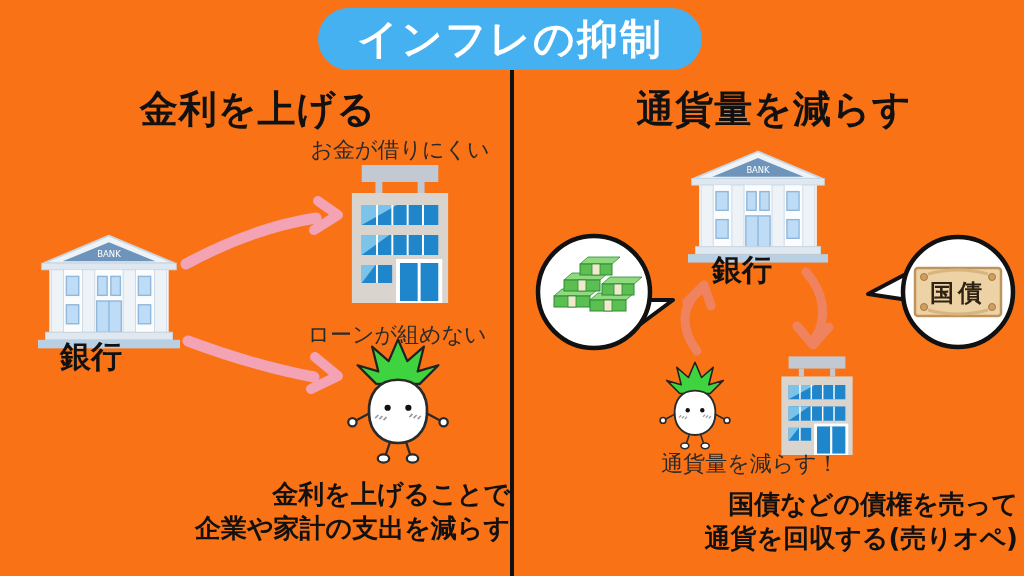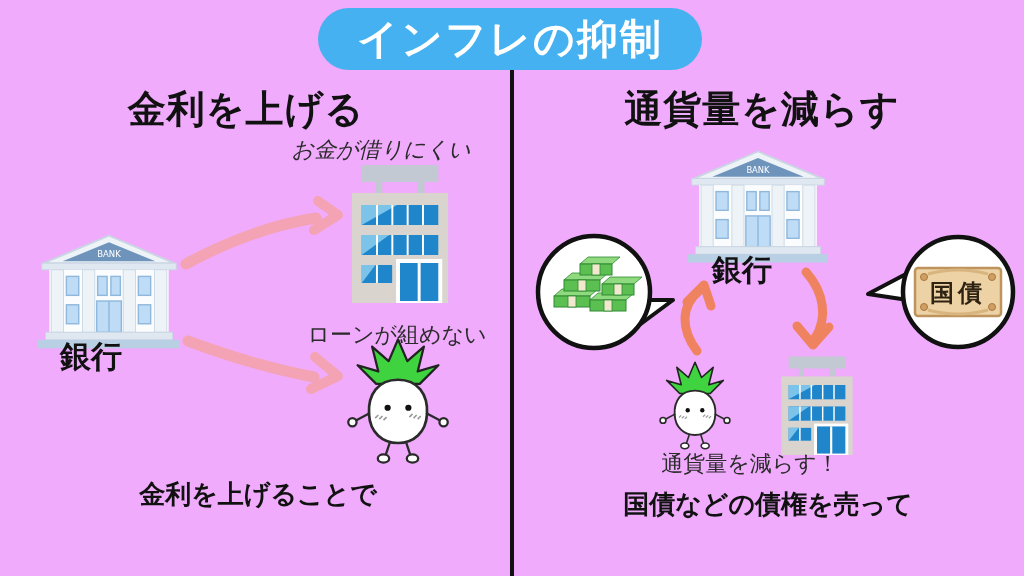--- a/index.html
+++ b/index.html
@@ -1,28 +1,28 @@
 <!DOCTYPE html>
 <html><head>
 <meta charset="utf-8">
 <style>
   html,body{margin:0;padding:0;background:#ffffff;}
-  .canvas{position:relative;width:1024px;height:576px;background:#f0abfc;overflow:hidden;
+  .canvas{position:relative;width:1024px;height:576px;background:#f97316;overflow:hidden;
           font-family:"DejaVu Sans","Liberation Sans",sans-serif;color:#111;}
   .abs{position:absolute;}
   .title-pill{left:318px;top:8px;width:384px;height:62px;background:#45b1f1;border-radius:32px;
               display:flex;align-items:center;justify-content:center;}
   .title-pill span{color:#fff;font-size:41px;font-weight:bold;letter-spacing:2px;}
   .divider{left:510px;top:70px;width:4px;height:506px;background:#111;}
-  .heading{font-size:38px;font-weight:bold;text-align:center;letter-spacing:1px;}
+  .heading{font-size:38px;font-weight:bold;text-align:center;letter-spacing:1px;padding-left:12px;}
   .left-heading{left:0;top:84px;width:492px;}
   .right-heading{left:512px;top:84px;width:500px;}
   .small-cap{font-size:22px;font-weight:400;color:#2b2b2b;text-align:center;white-space:nowrap;}
   .bank-label{font-size:31px;font-weight:bold;white-space:nowrap;}
-  .summary{font-size:26px;font-weight:bold;text-align:center;line-height:34px;white-space:nowrap;}
+  .summary{font-size:26px;font-weight:bold;text-align:right;line-height:34px;white-space:nowrap;}
   svg{display:block;}
   .overlay{left:0;top:0;pointer-events:none;}
 </style>
 </head>
 <body>
 
 <div class="canvas">
 
   <div class="abs title-pill">
     <span>インフレの抑制</span>
@@ -53,21 +53,21 @@
       <rect x="30" y="74" width="13" height="20"></rect>
         <rect x="106" y="74" width="13" height="20"></rect>
       <rect x="62" y="70" width="26" height="33"></rect>
     </g>
     <line x1="75" y1="70" x2="75" y2="103" stroke="#8fb8dc" stroke-width="1.5"></line>
     <rect x="8" y="103" width="134" height="8" fill="#dfe8f1" stroke="#c9d6e2"></rect>
     <rect x="0" y="111" width="150" height="9" fill="#b9cfe3"></rect>
   </svg>
   <div class="abs bank-label" style="left:60px;top:336px;width:100px;">銀行</div>
 
-  <div class="abs small-cap" style="left:281px;top:135px;width:200px;font-style:italic;">お金が借りにくい</div>
+  <div class="abs small-cap" style="left:300px;top:135px;width:200px;">お金が借りにくい</div>
 
   <svg class="abs" style="left:346px;top:163px;" width="108" height="140" viewBox="0 0 110 140" preserveAspectRatio="none">
     <rect x="16" y="2" width="78" height="17" fill="#c3c9d2"></rect>
     <rect x="30" y="19" width="7" height="11" fill="#c3c9d2"></rect>
       <rect x="73" y="19" width="7" height="11" fill="#c3c9d2"></rect>
     <rect x="6" y="30" width="98" height="110" fill="#d9d4ce"></rect>
     <g>
       <rect x="16" y="42" width="78" height="20" fill="#1f86cc"></rect>
       <polygon points="16,62 16,42 52,42" fill="#7cc3ea"></polygon>
       <g stroke="#ffffff" stroke-width="2">
@@ -118,20 +118,21 @@
         <circle cx="99" cy="83" r="4"></circle>
       <line x1="47" y1="103" x2="43" y2="115"></line>
         <line x1="63" y1="103" x2="67" y2="115"></line>
       <ellipse cx="41" cy="118" rx="5.5" ry="4"></ellipse>
         <ellipse cx="69" cy="118" rx="5.5" ry="4"></ellipse>
     </g>
   </svg>
 
   <div class="abs summary" style="left:6px;top:477px;width:504px;">
     <div>金利を上げることで</div>
+    <div>企業や家計の支出を減らす</div>
   </div>
 
   <svg class="abs" style="left:688px;top:148px;" width="140" height="119" viewBox="0 0 150 122">
     <polygon points="75,1 6,30 144,30" fill="#eef3f8" stroke="#c9d6e2" stroke-width="2"></polygon>
     <polygon points="75,8 26,28 124,28" fill="#6f94bc"></polygon>
     <text x="75" y="24" font-size="9" fill="#ffffff" text-anchor="middle">BANK</text>
     <rect x="4" y="30" width="142" height="7" fill="#dfe8f1" stroke="#c9d6e2" stroke-width="1"></rect>
     <rect x="12" y="37" width="126" height="66" fill="#fafcfe"></rect>
     <g fill="#eef3f8" stroke="#ccd8e4" stroke-width="1">
       <rect x="14" y="37" width="13" height="66"></rect>
@@ -257,20 +258,21 @@
       <line x1="31.5" y1="102" x2="31.5" y2="120" stroke="#ffffff" stroke-width="2"></line>
     </g>
     <rect x="53" y="98" width="43" height="42" fill="#1f86cc" stroke="#ffffff" stroke-width="4"></rect>
     <line x1="74.5" y1="100" x2="74.5" y2="140" stroke="#ffffff" stroke-width="3"></line>
   </svg>
 
   <div class="abs small-cap" style="left:650px;top:449px;width:200px;">通貨量を減らす！</div>
 
   <div class="abs summary" style="left:518px;top:487px;width:500px;">
     <div>国債などの債権を売って</div>
+    <div>通貨を回収する(売りオペ)</div>
   </div>
 
   <svg class="abs overlay" width="1024" height="576" viewBox="0 0 1024 576">
     <g fill="none" stroke-linecap="round" stroke-linejoin="round">
       <path d="M 186 264 Q 252 228 316 218" stroke-width="11" stroke="#f4a3b5"></path>
       <path d="M 318 201 L 338 215 L 314 230" stroke-width="10" stroke="#f4a3b5"></path>
       <path d="M 188 341 Q 255 366 314 377" stroke-width="11" stroke="#f4a3b5"></path>
       <path d="M 315 357 L 338 376 L 311 389" stroke-width="10" stroke="#f4a3b5"></path>
       <path d="M 697 351 C 681 330 680 306 700 290" stroke-width="9" stroke="#f0835f"></path>
       <path d="M 687 302 L 704 285 L 711 306" stroke-width="9" stroke="#f0835f"></path>

